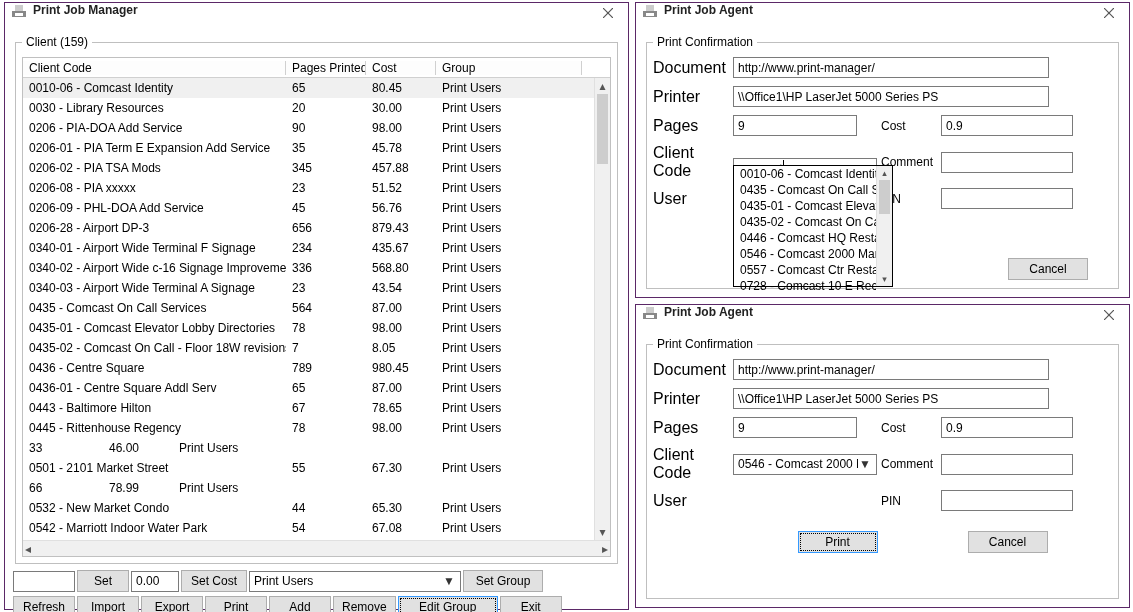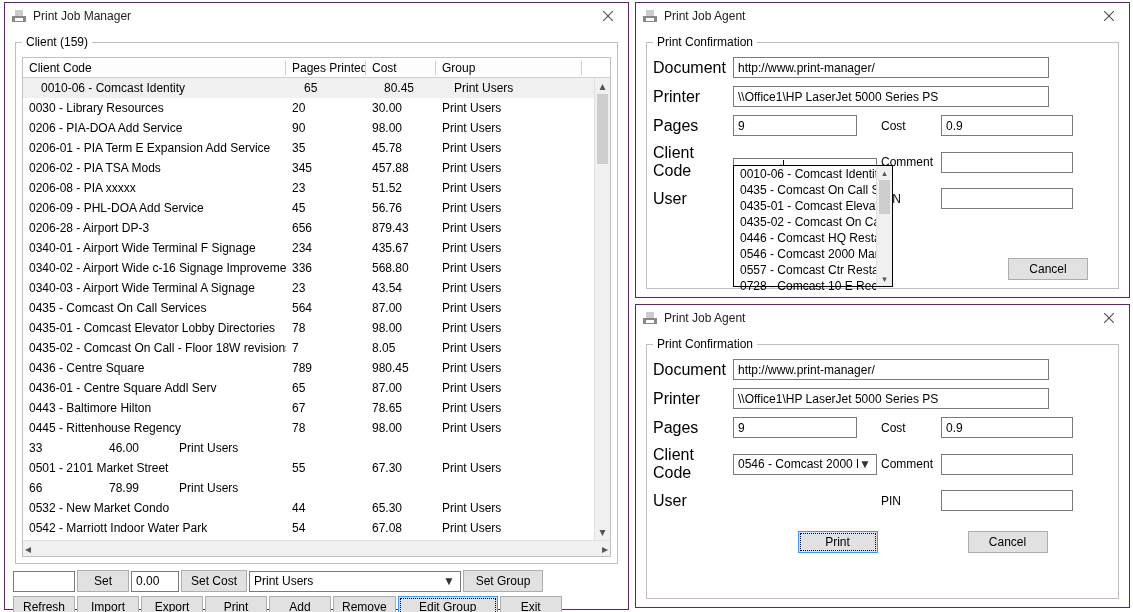--- a/index.html
+++ b/index.html
@@ -3,21 +3,21 @@
 <meta charset="utf-8">
 <style>
   * { box-sizing: border-box; }
   html, body { margin: 0; padding: 0; background: #fff; font-family: "Segoe UI", Tahoma, Arial, sans-serif; font-size: 12px; color: #000; }
   .canvas { position: relative; width: 1133px; height: 612px; }
   .window { position: absolute; border: 1px solid #5b2867; background: #fff; }
   #win-manager { left: 4px; top: 2px; width: 625px; height: 608px; }
   #win-agent1   { left: 635px; top: 2px; width: 495px; height: 296px; }
   #win-agent2   { left: 635px; top: 304px; width: 495px; height: 304px; }
 
-  .titlebar { height: 26px; display: flex; align-items: center; padding: 0 6px; }
+  .titlebar { height: 26px; display: flex; align-items: flex-start; padding: 0 6px; font-weight: bold; }
   .titlebar .app-icon { width: 16px; height: 16px; margin-right: 6px; display: inline-flex; align-items: center; justify-content: center; }
   .titlebar .title { flex: 1; font-size: 12px; color: #222; }
   .titlebar .close-icon { width: 28px; height: 20px; display: inline-flex; align-items: center; justify-content: center; color: #555; }
   .titlebar .close-icon svg { width: 10px; height: 10px; }
 
   .client-area { padding: 4px 8px 8px 8px; }
 
   fieldset.group { border: 1px solid #bfbfbf; margin: 2px 2px 6px 2px; padding: 8px 6px 6px 6px; }
   fieldset.group > legend { font-size: 12px; padding: 0 4px; }
 
@@ -25,21 +25,21 @@
   .grid-header, .grid-row { display: flex; align-items: center; height: 20px; }
   .grid-header { background: #fff; border-bottom: 1px solid #d0d0d0; }
   .grid-header .col { border-right: 1px solid #d0d0d0; background: #fdfdfd; }
   .col { padding: 0 6px; overflow: hidden; white-space: nowrap; text-overflow: clip; font-size: 12px; }
   .col.code   { width: 263px; }
   .col.pages  { width: 80px; }
   .col.cost   { width: 70px; }
   .col.group  { width: 146px; }
   .grid-body { position: absolute; top: 20px; bottom: 16px; left: 0; right: 16px; overflow: hidden; }
   .grid-row { border-bottom: 0; }
-  .grid-row.sel { background: #f0f0f0; padding-left: 12px; }
+  .grid-row.sel { background: #f0f0f0; }
   .vscroll { position: absolute; top: 20px; bottom: 16px; right: 0; width: 16px; background: #f0f0f0; border-left: 1px solid #e0e0e0; }
   .vscroll .arrow { height: 16px; display: flex; align-items: center; justify-content: center; color: #555; }
   .vscroll .track { position: absolute; top: 16px; bottom: 16px; left: 0; right: 0; }
   .vscroll .thumb { position: absolute; top: 0; left: 2px; right: 2px; height: 70px; background: #cdcdcd; }
   .vscroll .arrow.bot { position: absolute; bottom: 0; left: 0; right: 0; }
   .hscroll { position: absolute; left: 0; right: 0; bottom: 0; height: 16px; background: #f0f0f0; border-top: 1px solid #e0e0e0; display: flex; justify-content: space-between; align-items: center; color: #555; padding: 0 2px; }
 
   .row-controls { display: flex; gap: 2px; margin-top: 6px; align-items: center; }
   .row-controls.bottom { margin-top: 4px; }
   .btn { height: 22px; border: 1px solid #adadad; background: #e1e1e1; font-size: 12px; padding: 0 8px; cursor: default; min-width: 62px; text-align: center; display: inline-flex; align-items: center; justify-content: center; }

